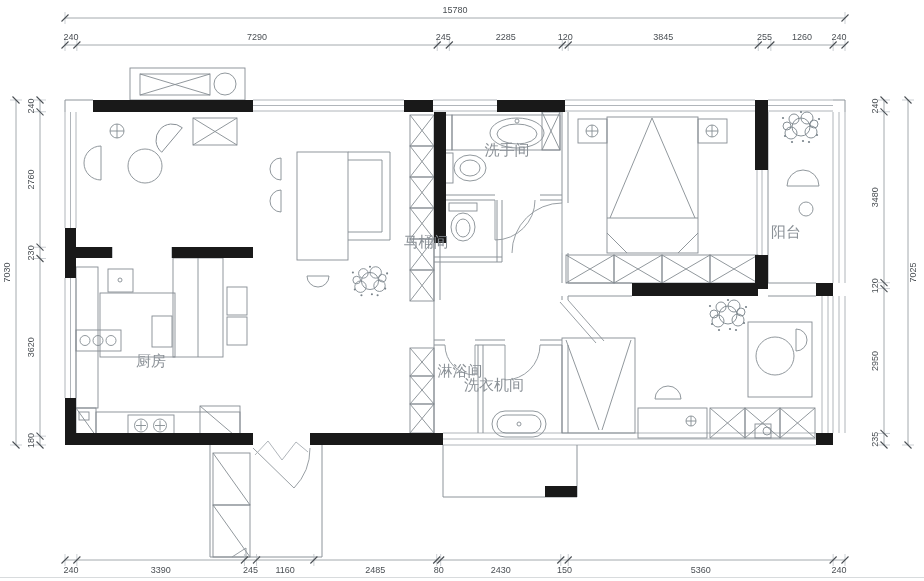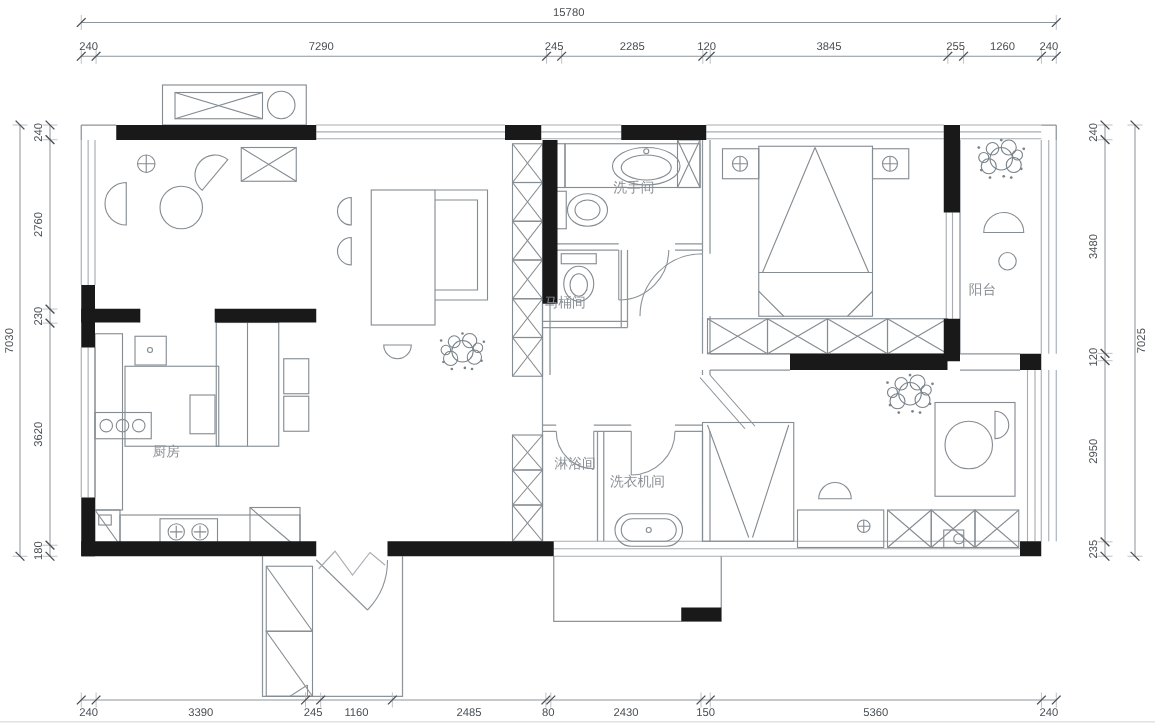--- a/index.html
+++ b/index.html
@@ -1,19 +1,19 @@
 <!DOCTYPE html>
 <html><head>
 <meta charset="utf-8">
 <style>
   html,body{margin:0;padding:0;background:#ffffff;}
   .sheet{position:relative;width:924px;height:581px;background:#ffffff;overflow:hidden;
          font-family:"Liberation Sans",sans-serif;text-decoration:underline;}
   .sheet svg{position:absolute;left:0;top:0;}
-  .room-label{position:absolute;transform:translate(-50%,-50%);font-size:11px;color:#8a9096;
+  .room-label{position:absolute;transform:translate(-50%,-50%);font-size:15px;color:#8a9096;
               white-space:nowrap;font-family:"DejaVu Sans",sans-serif;letter-spacing:0;}
 </style>
 </head>
 <body>
 
 <div class="sheet">
 <svg id="plan-svg" width="924" height="581" viewBox="0 0 924 581">
 
   <defs>
     <g id="plant-shape" stroke="#79838a" fill="none" stroke-width="0.9">
@@ -452,18 +452,18 @@
         <line x1="908" y1="100" x2="908" y2="445" stroke="#8d949a" stroke-width="0.8"></line>
         <line x1="902" y1="100" x2="914" y2="100" stroke="#b4bac0" stroke-width="0.7"></line>
         <line x1="904.5" y1="96.5" x2="911.5" y2="103.5" stroke="#4a4f54" stroke-width="1.1"></line>
         <line x1="902" y1="445" x2="914" y2="445" stroke="#b4bac0" stroke-width="0.7"></line>
         <line x1="904.5" y1="441.5" x2="911.5" y2="448.5" stroke="#4a4f54" stroke-width="1.1"></line>
         <text x="916" y="272.5" text-anchor="middle" font-size="9" fill="#4a4f54" transform="rotate(-90 916 272.5)">7025</text>
       </g>
 </svg>
 
   <div class="room-label" style="left:507px;top:150px">洗手间</div>
-  <div class="room-label" style="left:452px;top:242px">马桶间</div>
-  <div class="room-label" style="left:133px;top:361px">厨房</div>
+  <div class="room-label" style="left:426px;top:242px">马桶间</div>
+  <div class="room-label" style="left:151px;top:361px">厨房</div>
   <div class="room-label" style="left:460px;top:371px">淋浴间</div>
-  <div class="room-label" style="left:510px;top:385px">洗衣机间</div>
+  <div class="room-label" style="left:494px;top:385px">洗衣机间</div>
   <div class="room-label" style="left:786px;top:232px">阳台</div>
 </div>
 
 </body></html>

